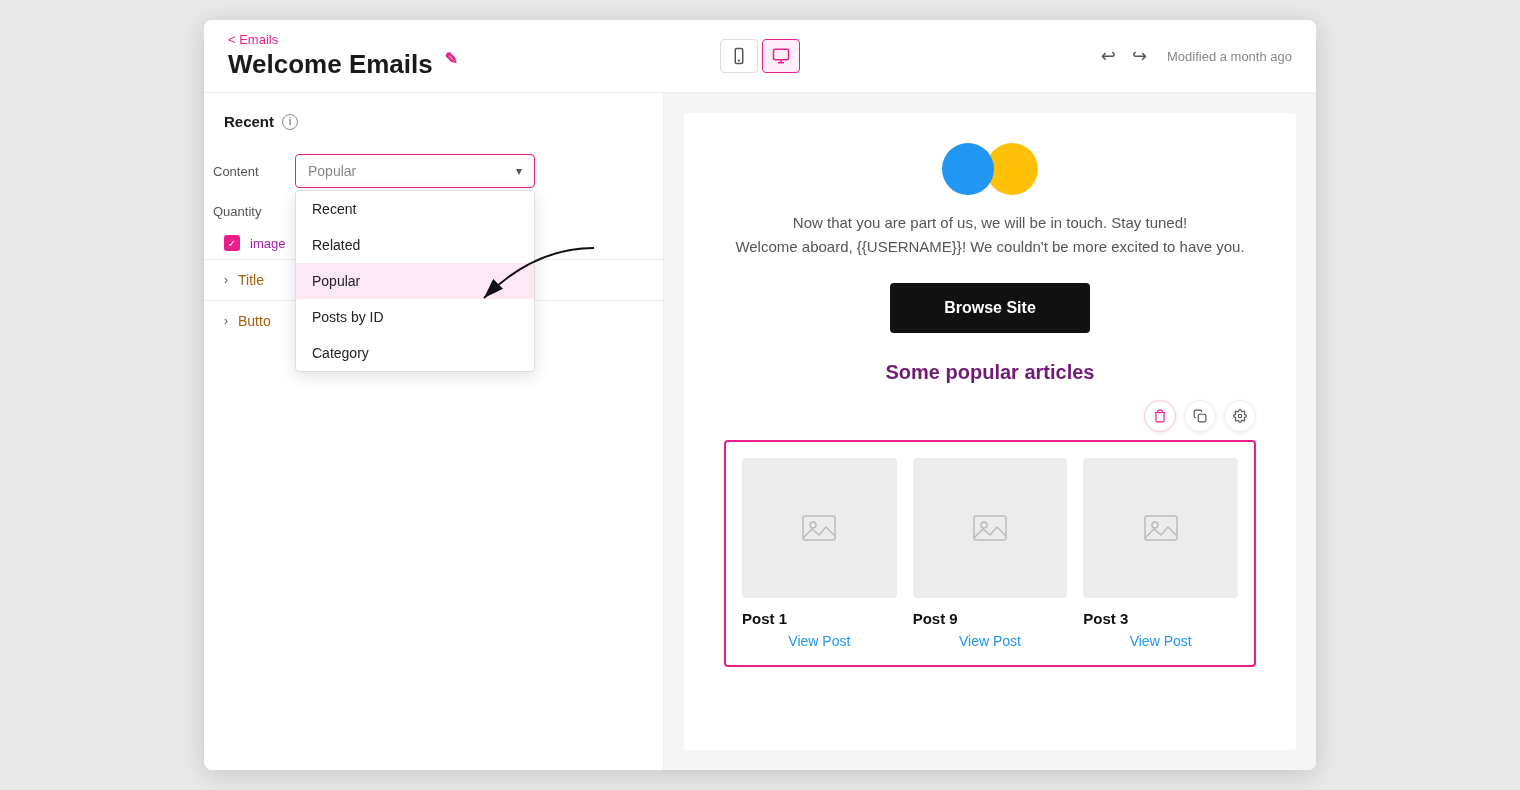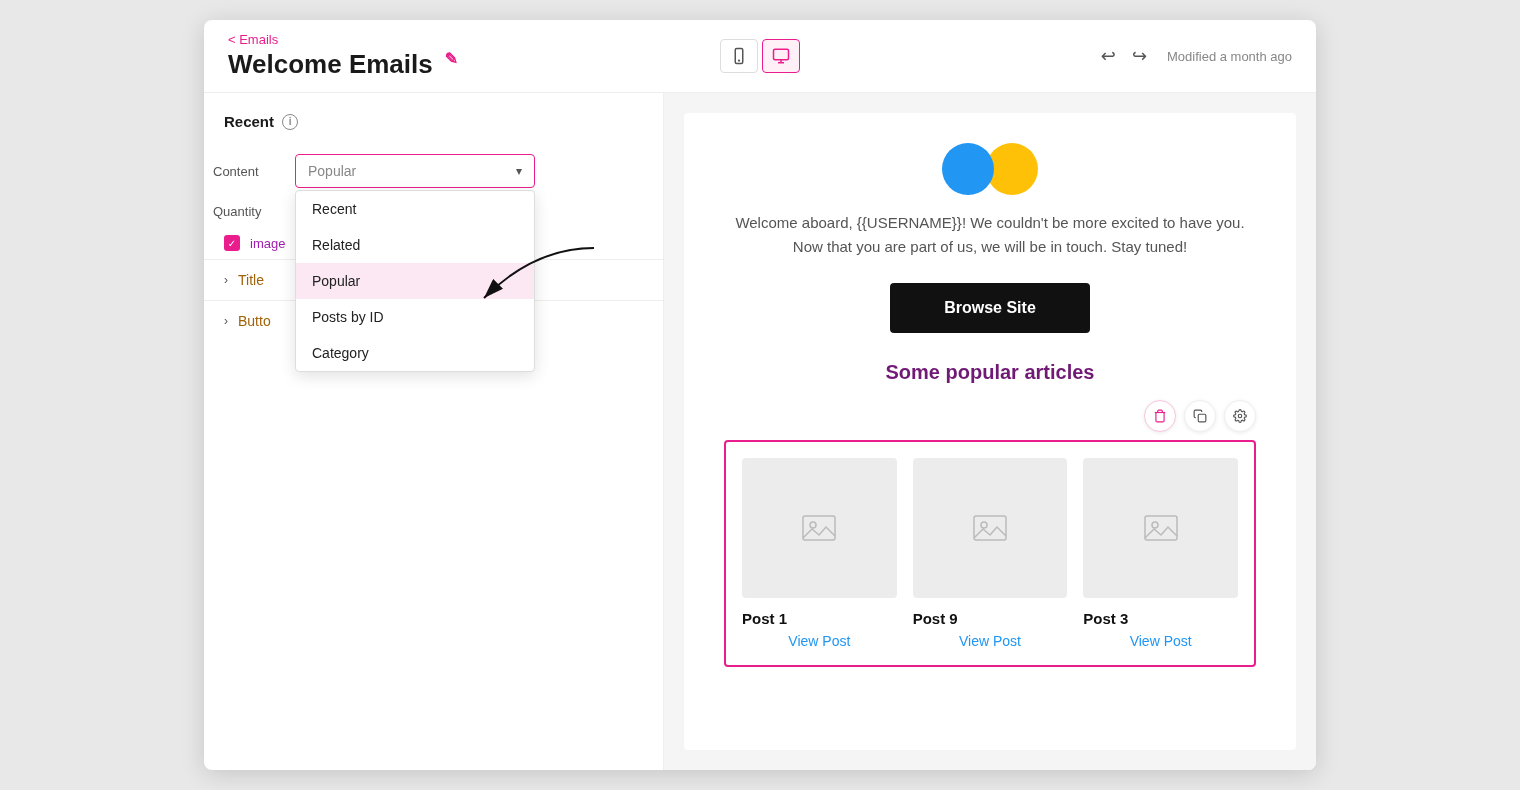--- a/index.html
+++ b/index.html
@@ -462,22 +462,22 @@
     <div class="content">
       <div class="email-preview">
 
         <div class="email-logo">
           <div class="logo-circle-blue"></div>
           <div class="logo-circle-yellow"></div>
         </div>
 
 
         <div class="email-body">
+          <div>Now that you are part of us, we will be in touch. Stay tuned!</div>
           <div>Welcome aboard, {{USERNAME}}! We couldn't be more excited to have you.</div>
-          <div>Now that you are part of us, we will be in touch. Stay tuned!</div>
         </div>
 
         <button class="browse-btn">Browse Site</button>
 
         <div class="articles-title">Some popular articles</div>
 
         <div class="cards-toolbar">
           <button class="card-tool-btn delete">
             <svg width="14" height="14" viewBox="0 0 24 24" fill="none" stroke="currentColor" stroke-width="2">
                 <polyline points="3 6 5 6 21 6"></polyline>

